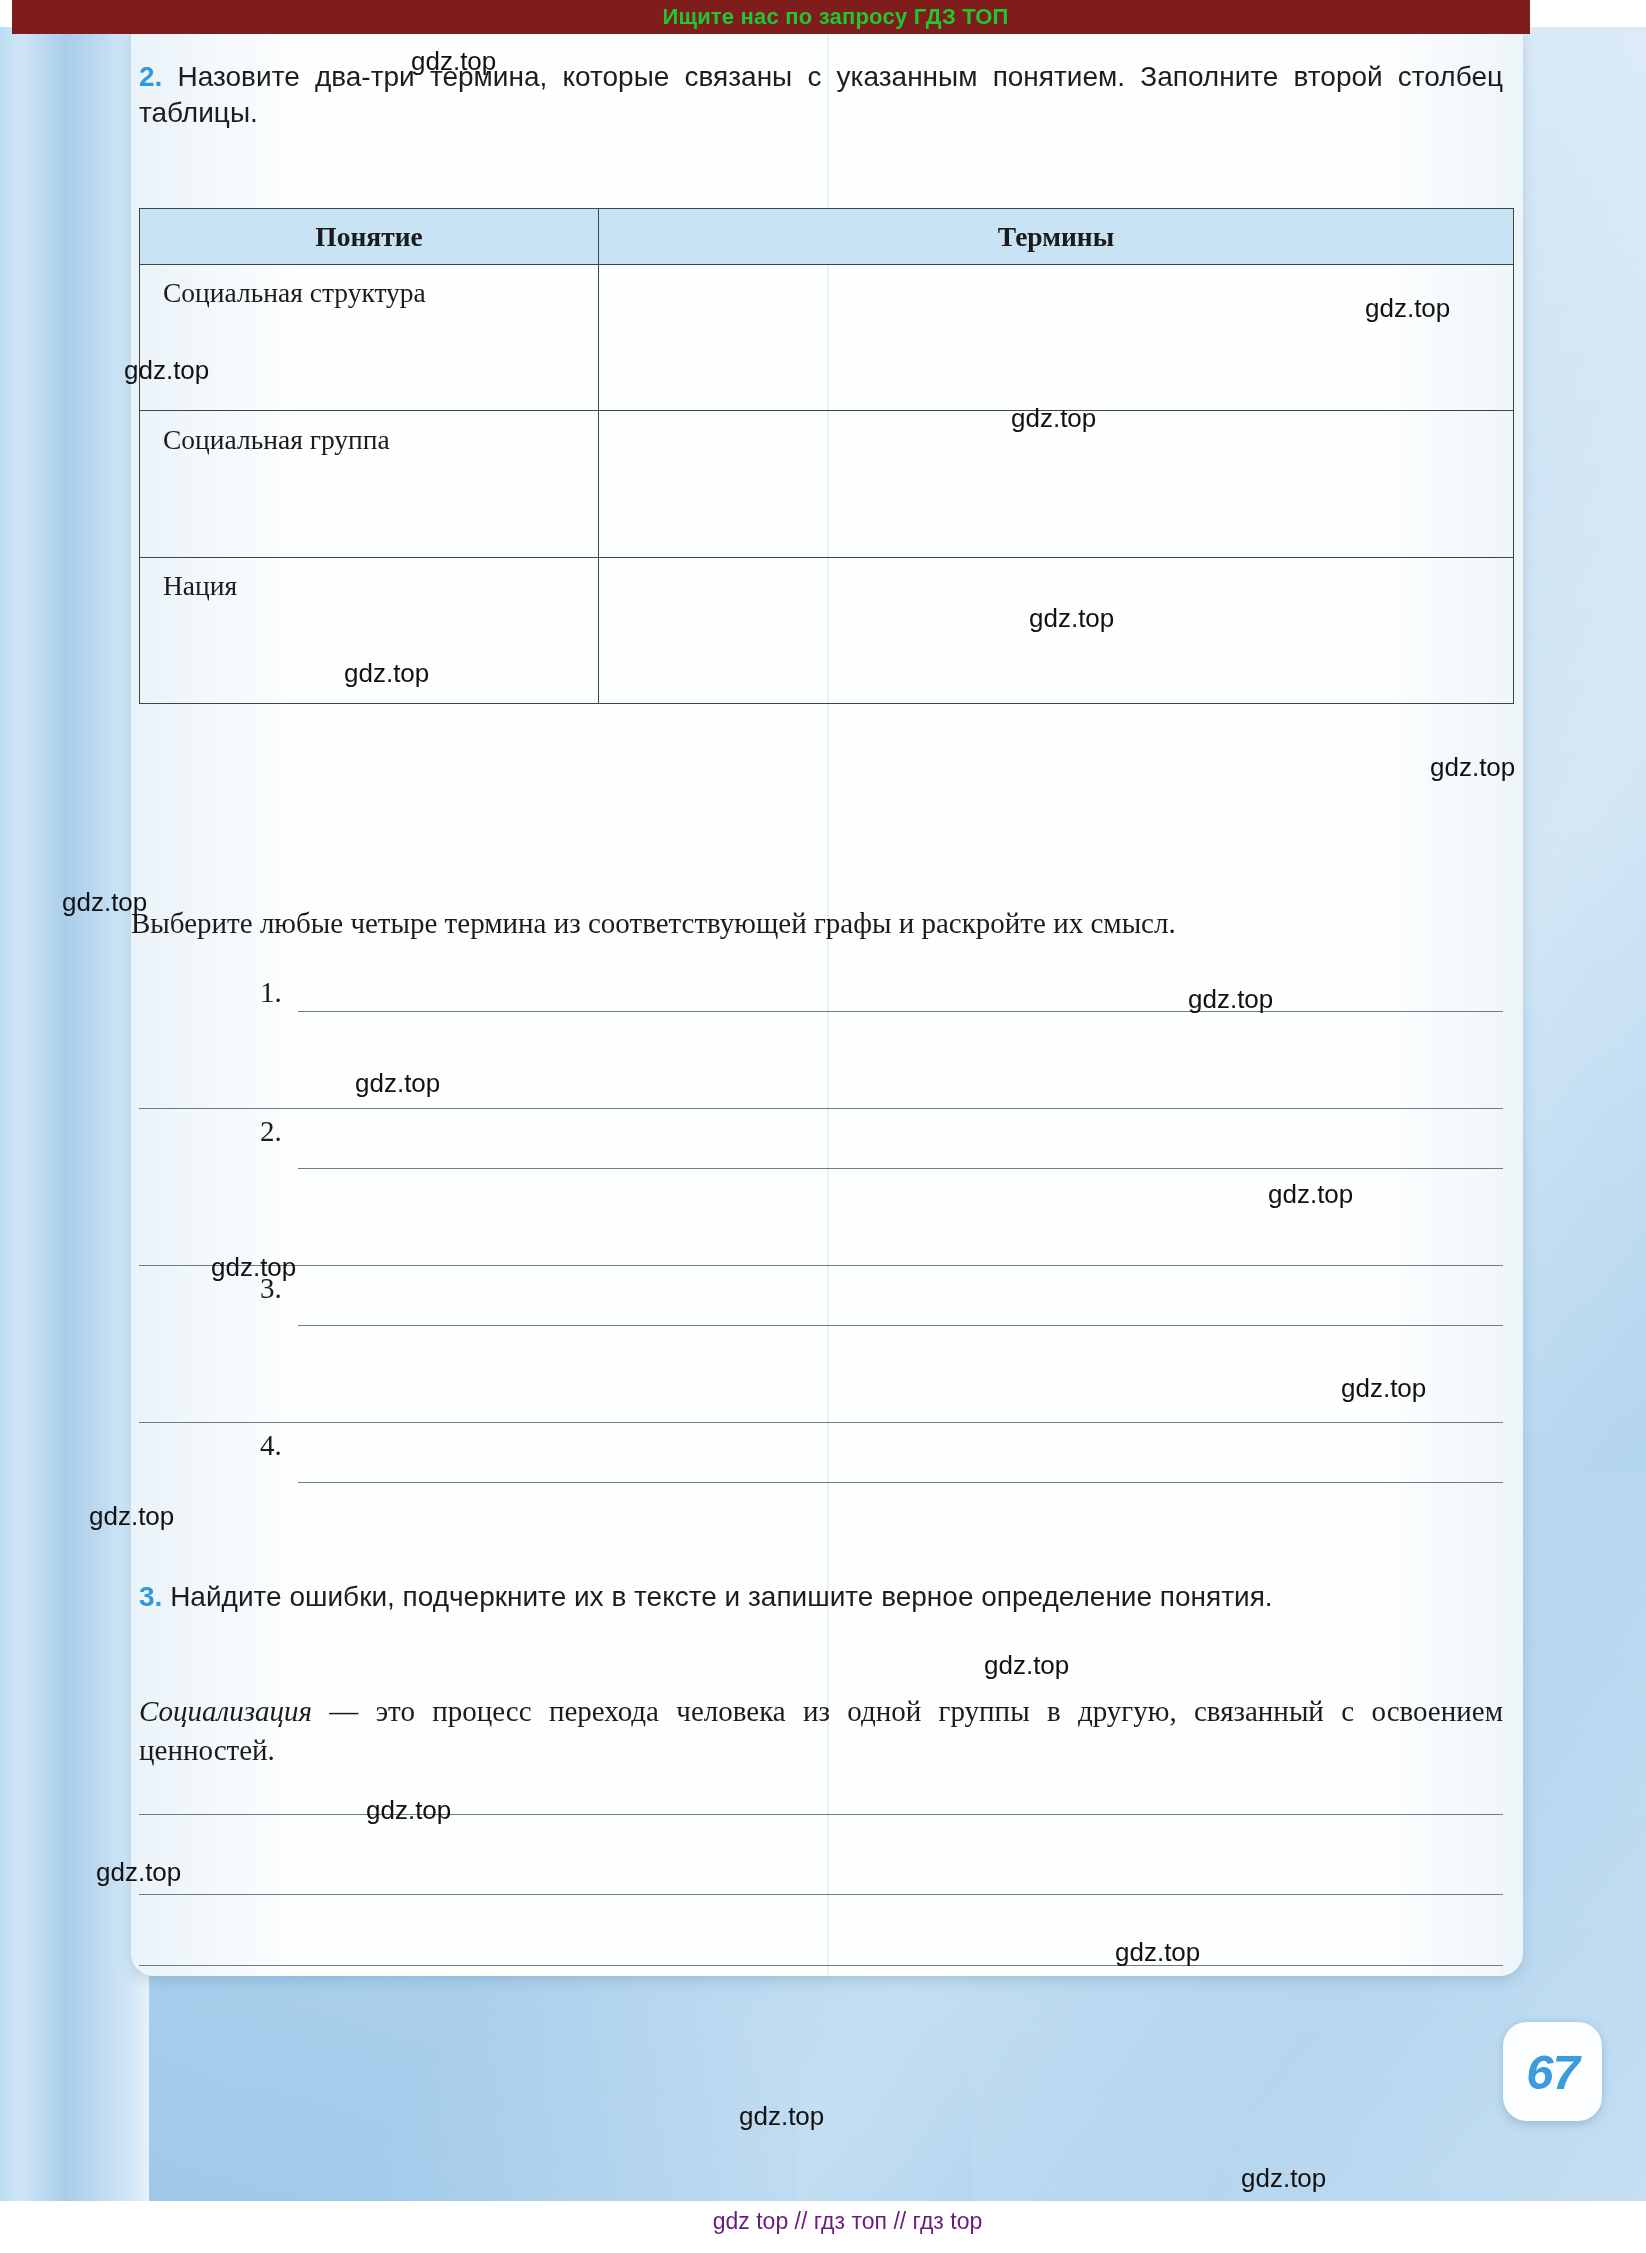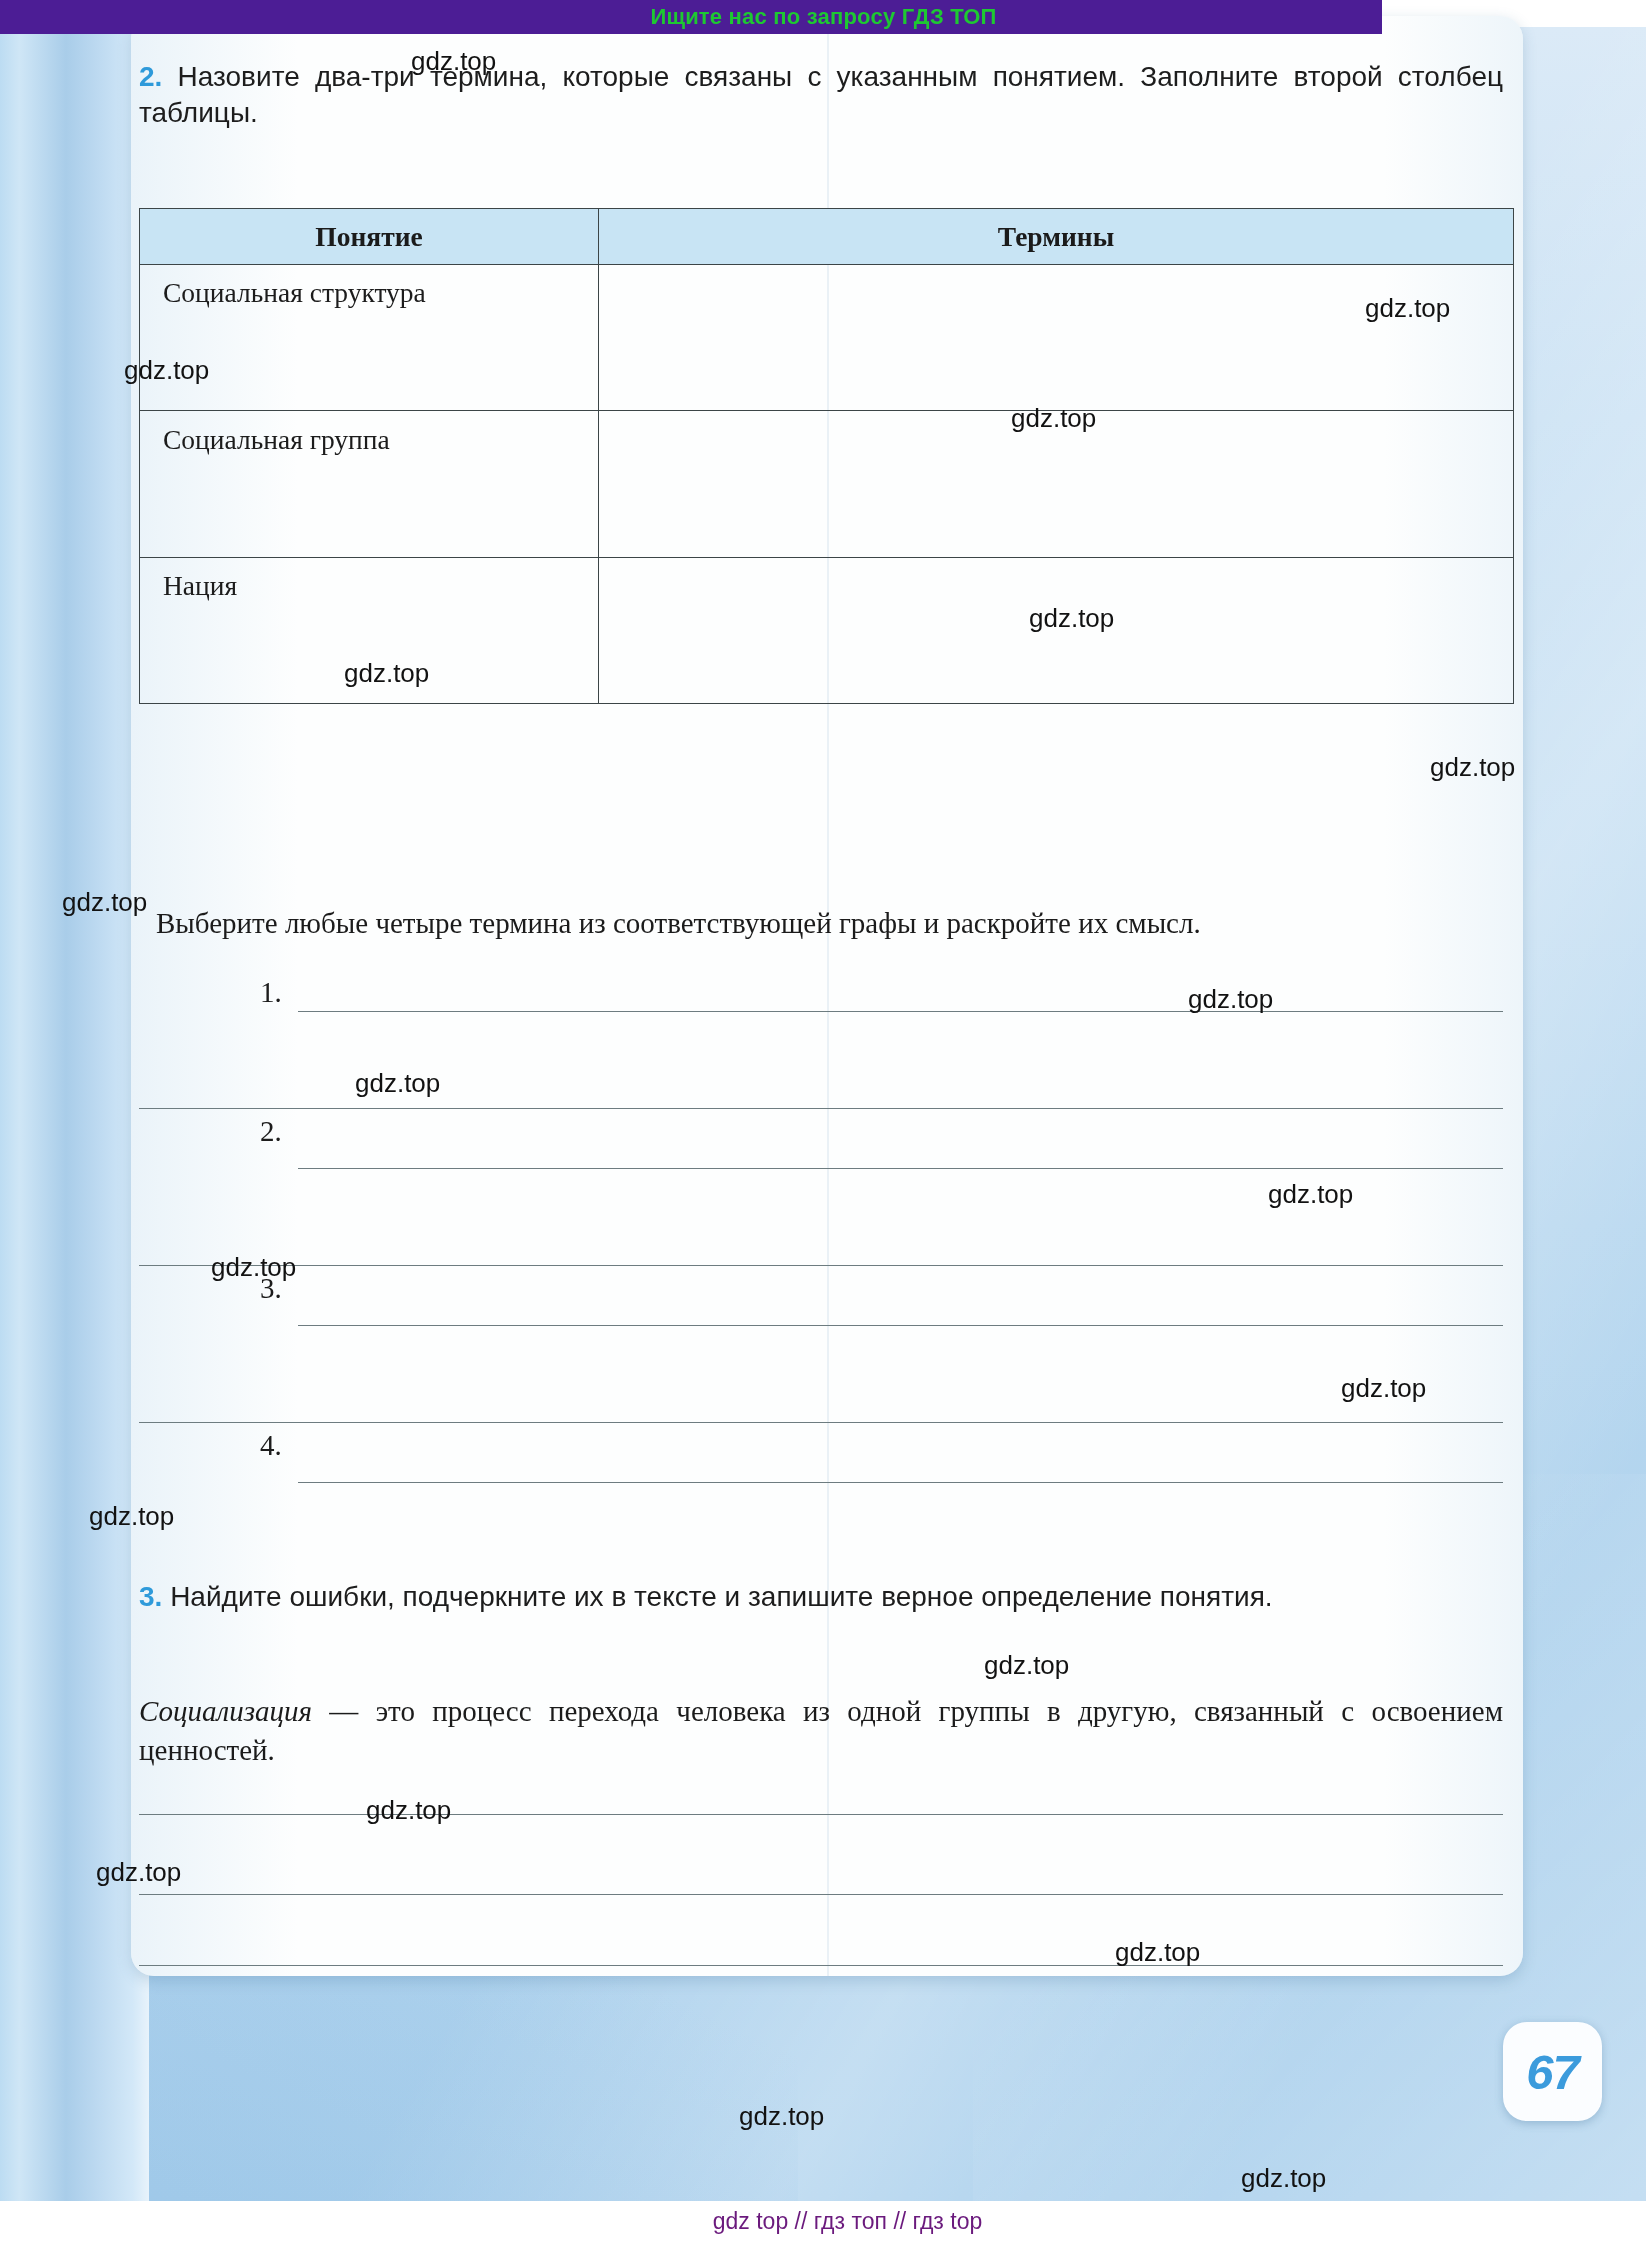--- a/index.html
+++ b/index.html
@@ -11,24 +11,24 @@
     height: 2254px;
     position: relative;
     overflow: hidden;
     font-family: "Liberation Sans", sans-serif;
     background: #ffffff;
   }
 
   
   #top-banner {
     position: absolute;
-    left: 0; top: 0;
-    width: 1382px;
+    left: 12px; top: 0;
+    width: 1518px;
     height: 34px;
-    background: #4c1d95;
+    background: #7f1d1d;
     z-index: 40;
   }
   #top-banner-text {
     position: absolute;
     left: 0; top: 4.4px;
     width: 1647px;
     text-align: center;
     color: #1ec832;
     font-size: 22px;
     font-weight: 700;
@@ -283,21 +283,21 @@
           <td class="cell-concept">Социальная группа</td>
           <td></td>
         </tr>
         <tr>
           <td class="cell-concept">Нация</td>
           <td></td>
         </tr>
       </tbody>
     </table>
 
-    <div class="def-para" style="left:25px; top:888px; width:1364px; text-align:justify;">Выберите любые четыре термина из соответствующей графы и раскройте их смысл.</div>
+    <div class="def-para" style="left:0; top:888px; width:1364px; text-align:justify;">Выберите любые четыре термина из соответствующей графы и раскройте их смысл.</div>
 
     <div class="ans-num" style="left:129px; top:960px;">1.</div>
     <div class="rule" style="left:167px; top:995px; width:1205px;"></div>
     <div class="rule" style="left:8px; top:1092px; width:1364px;"></div>
 
     <div class="ans-num" style="left:129px; top:1099px;">2.</div>
     <div class="rule" style="left:167px; top:1152px; width:1205px;"></div>
     <div class="rule" style="left:8px; top:1249px; width:1364px;"></div>
 
     <div class="ans-num" style="left:129px; top:1256px;">3.</div>

